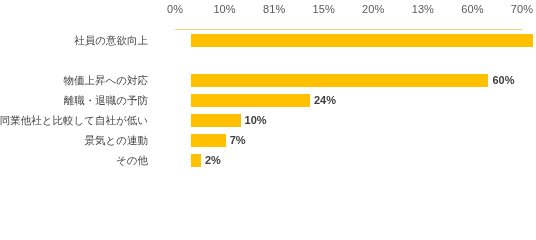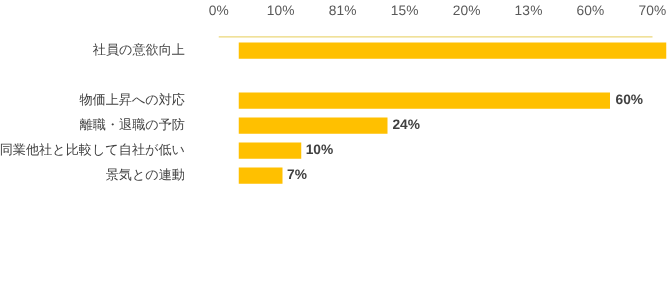--- a/index.html
+++ b/index.html
@@ -135,15 +135,20 @@
       <div class="bar" style="width: 49.5714px; background: rgb(255, 192, 0);"></div>
       <span class="bar-value" style="left: 228.571px;">10%</span>
     </div>
 
     <div class="bar-row" style="top:113px">
       <span class="cat-label">景気との連動</span>
       <div class="bar" style="width: 34.7px; background: rgb(255, 192, 0);"></div>
       <span class="bar-value" style="left: 213.7px;">7%</span>
     </div>
 
+    <div class="bar-row" style="top:133px">
+      <span class="cat-label">その他</span>
+      <div class="bar" style="width: 9.91429px; background: rgb(255, 192, 0);"></div>
+      <span class="bar-value" style="left: 188.914px;">2%</span>
+    </div>
   </div>
 
 </div>
 
 </body></html>

